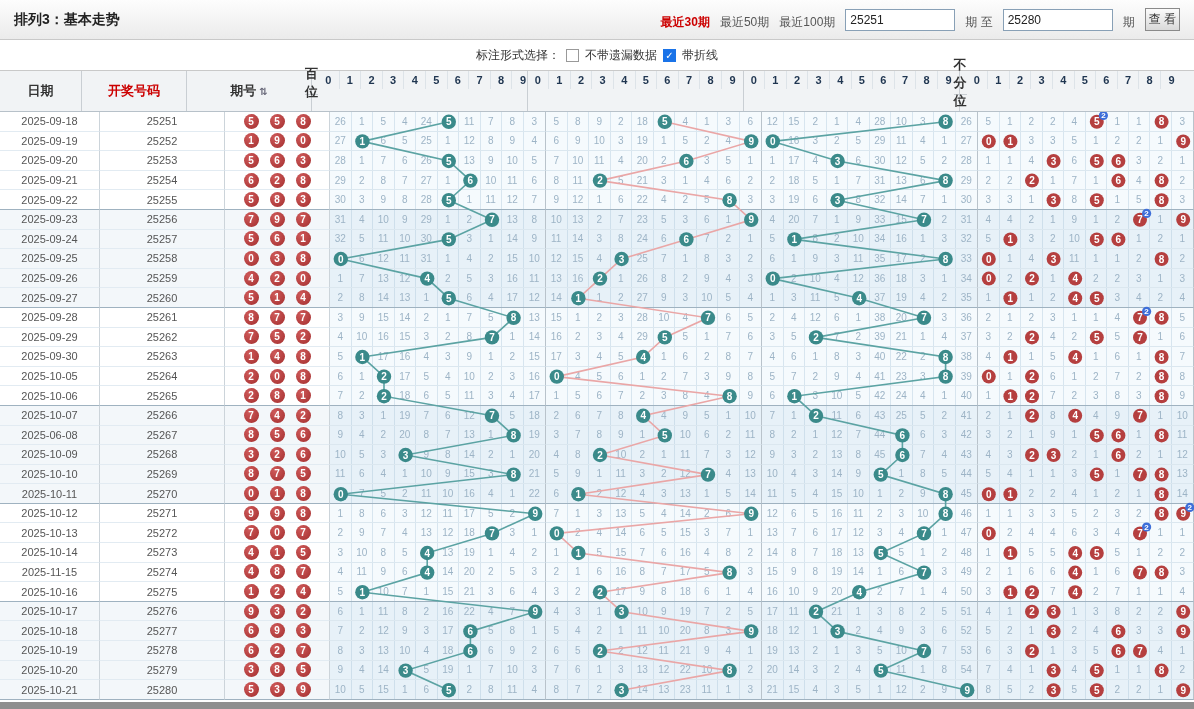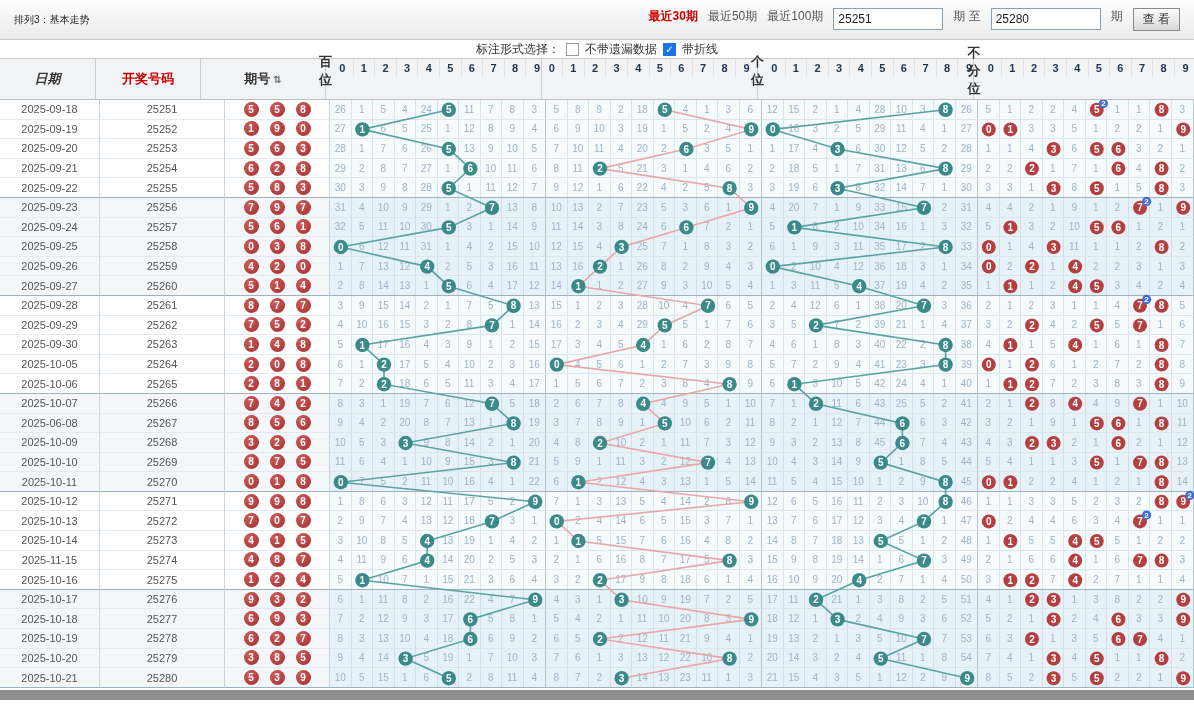--- a/index.html
+++ b/index.html
@@ -1,38 +1,38 @@
 <!DOCTYPE html>
 <html><head>
 <meta charset="utf-8">
 <style>
   html,body{margin:0;padding:0;}
   body{width:1194px;height:709px;overflow:hidden;background:#fff;
        font-family:"Liberation Sans","DejaVu Sans",sans-serif;}
   
   .topbar{height:40px;box-sizing:border-box;background:linear-gradient(#fdfdfd,#ebebeb);
           border-bottom:1px solid #c9c9c9;display:flex;align-items:center;padding:0 14px;}
-  .title{font-size:10px;font-weight:normal;color:#222;}
-  .topbar-right{margin-left:auto;display:flex;align-items:flex-start;gap:10px;font-size:12px;color:#555;}
+  .title{font-size:14px;font-weight:bold;color:#222;}
+  .topbar-right{margin-left:auto;display:flex;align-items:flex-end;gap:10px;font-size:12px;color:#555;}
   .range-link{cursor:pointer;}
   .range-link.active{color:#c00;font-weight:bold;}
   .issue-input{width:100px;height:18px;border:1px solid #88a0b6;font-size:12px;padding:1px 4px;color:#222;}
-  .search-btn{font-size:12px;padding:2px 9px;border:1px solid #8a8a8a;color:#333;cursor:pointer;
+  .search-btn{font-size:12px;padding:2px 3px;border:1px solid #8a8a8a;color:#333;cursor:pointer;
               background:linear-gradient(#fbfbfb,#d9d9d9);}
   
-  .filterbar{height:18px;display:flex;align-items:center;justify-content:center;gap:6px;font-size:12px;color:#333;}
+  .filterbar{height:30px;display:flex;align-items:center;justify-content:center;gap:6px;font-size:12px;color:#333;}
   .cb{width:13px;height:13px;border:1px solid #999;background:#fff;display:inline-block;box-sizing:border-box;
       cursor:pointer;font-size:10px;line-height:11px;text-align:center;color:#fff;}
   .cb.checked{background:#1a73e8;border-color:#1a73e8;}
   
   .trend{position:relative;width:1194px;}
   .thead{display:flex;height:42px;box-sizing:border-box;background:#f1f3f5;border-top:1px solid #c9c9c9;
          border-bottom:1px solid #b7c1c9;font-size:13px;color:#333;font-weight:bold;}
   .th{box-sizing:border-box;border-right:1px solid #c9ced3;display:flex;align-items:center;justify-content:center;}
-  .th.date{width:96px;font-style:italic;} .th.issue{width:125px;gap:3px;} .th.ballsh{width:105px;color:#c00;}
+  .th.date{width:82px;} .th.issue{width:125px;gap:3px;} .th.ballsh{width:105px;color:#c00;}
   .th.section{width:216px;flex-direction:row;align-items:stretch;padding:0;}
   .sec-label{height:23px;display:flex;align-items:center;justify-content:center;border-bottom:1px solid #c9ced3;}
   .sec-digits{height:18px;display:flex;}
   .dcell{width:21.6px;box-sizing:border-box;display:flex;align-items:center;justify-content:center;
          font-size:11px;color:#1f3550;border-right:1px solid #dde3e8;}
   .dcell:last-child{border-right:none;}
   .sort{font-size:10px;color:#667;}
   .rows{position:relative;}
   .trow{display:flex;height:19.6px;}
   .cell{box-sizing:border-box;display:flex;align-items:center;justify-content:center;
@@ -108,21 +108,20 @@
           <span class="dcell">3</span>
           <span class="dcell">4</span>
           <span class="dcell">5</span>
           <span class="dcell">6</span>
           <span class="dcell">7</span>
           <span class="dcell">8</span>
           <span class="dcell">9</span>
         </div>
     </div>
     <div class="th section">
-      <div class="sec-label">个位</div>
       <div class="sec-digits">
           <span class="dcell">0</span>
           <span class="dcell">1</span>
           <span class="dcell">2</span>
           <span class="dcell">3</span>
           <span class="dcell">4</span>
           <span class="dcell">5</span>
           <span class="dcell">6</span>
           <span class="dcell">7</span>
           <span class="dcell">8</span>

